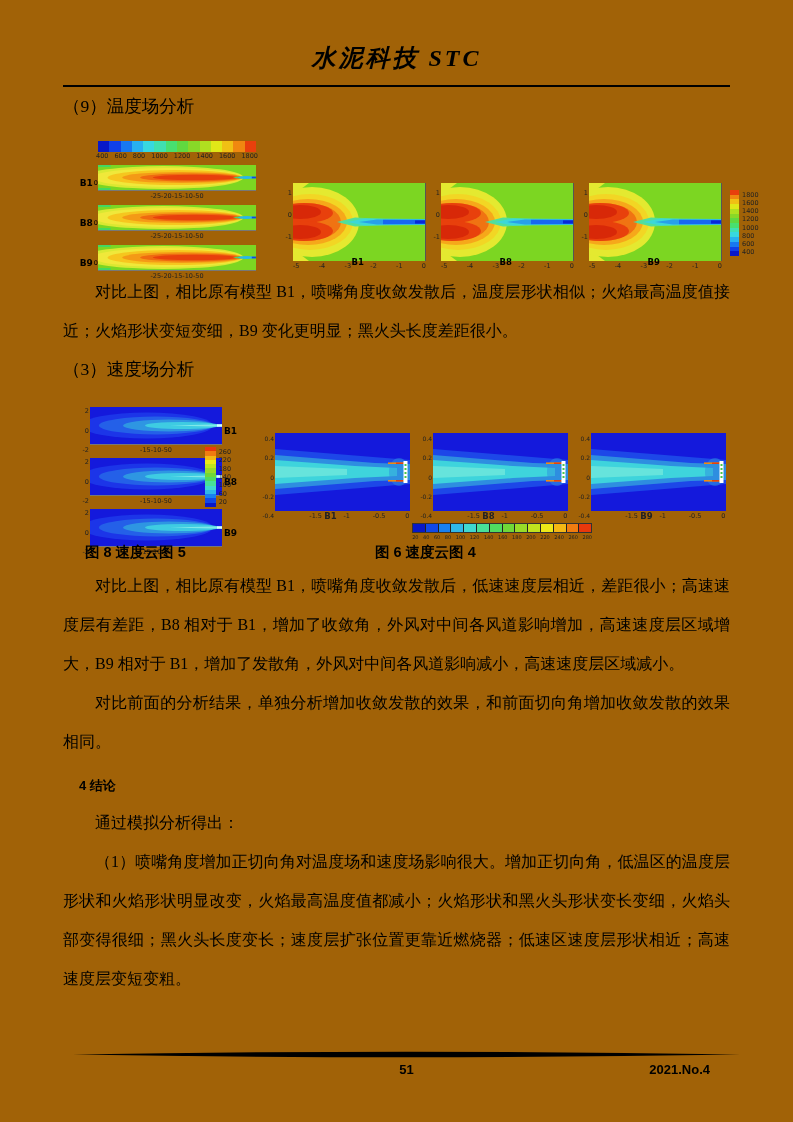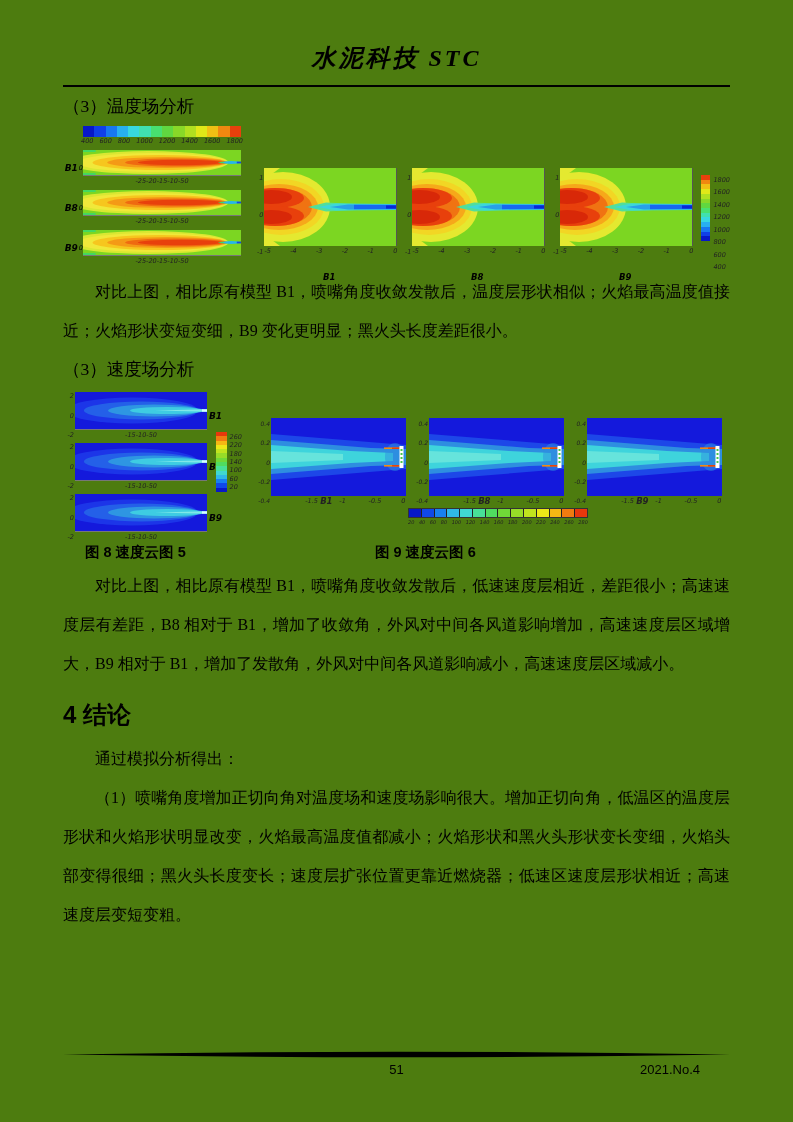--- a/index.html
+++ b/index.html
@@ -1,45 +1,45 @@
 <!DOCTYPE html>
 <html><head>
 <meta charset="utf-8">
 <style>
   html,body { margin:0; padding:0; background:#888; }
   .page {
-    width:793px; height:1122px; background:#4d7c0f; position:relative;
+    width:793px; height:1122px; background:#a16207; position:relative;
     margin:0 auto; overflow:hidden;
     font-family:"Liberation Serif", serif; color:#000;
   }
   .content { position:absolute; left:63px; width:667px; top:0; }
 
   
   .jtitle { text-align:center; margin-top:42px; font-size:24px; font-weight:bold;
             font-style:italic; letter-spacing:3px; }
   .hrule { border:none; border-top:2px solid #000; margin:11px 0 0 0; }
 
   
   .sec { font-size:17.5px; font-weight:normal; margin:7px 0 0 0; }
-  .concl { font-family:"Liberation Sans", sans-serif; font-size:24px; font-weight:bold;
-           margin:16px 0 8px 0; }
+  .concl { font-family:"Liberation Sans", sans-serif; font-size:13px; font-weight:bold;
+           margin:16px 0 8px 16px; }
 
   
   .body-p { font-size:16px; line-height:39px; text-align:justify; text-indent:2em; margin:0; }
 
   
   .caprow { position:relative; height:26px; font-family:"Liberation Sans", sans-serif;
             font-weight:bold; font-size:14.5px; }
   .cap1 { position:absolute; left:22px; top:3px; }
   .cap2 { position:absolute; left:312px; top:3px; }
 
   
   .figrow1 { display:flex; margin-top:5px; height:149px; }
   .figrow2 { display:flex; margin-top:9px; height:150px; }
-  figure { margin:0; padding:0;font-style:italic; }
+  figure { margin:15px; padding:0; }
 
   
   .fig6 { width:185px; padding-top:3px; }
   .f6cb { display:flex; width:158px; height:11px; margin-left:20px; }
   .f6cb .seg { flex:1; }
   .f6cbl { display:flex; justify-content:space-between; width:162px; margin-left:18px;
            font-family:"DejaVu Sans",sans-serif; font-size:6.5px; color:#222; }
   .f6row { display:flex; margin-top:5px; }
   .f6lab { width:20px; display:flex; align-items:center; justify-content:flex-end;
            font-family:"DejaVu Sans",sans-serif; font-size:9px; font-weight:bold; }
@@ -99,37 +99,37 @@
   .f9xt span { position:absolute; top:1px; transform:translateX(-50%); }
   .f9xt .bl { font-size:8.5px; font-weight:bold; top:0; }
   .f9cbw { margin-left:152px; margin-top:2px; width:180px; }
   .f9cb { display:flex; height:10px; border:1px solid #333; box-sizing:border-box; }
   .f9cb .seg { flex:1; border-right:1px solid #222; }
   .f9cb .seg:last-child { border-right:none; }
   .f9cbl { display:flex; justify-content:space-between; margin-top:1px;
            font-family:"DejaVu Sans",sans-serif; font-size:5px; color:#222; }
 
   
-  .footer { position:absolute; left:63px; width:667px; bottom:40px; }
+  .footer { position:absolute; left:73px; width:667px; bottom:40px;font-weight:bold; }
   .footer svg { display:block; width:667px; height:9px; }
   .footrow { position:relative; height:20px; margin-top:3px;
              font-family:"Liberation Sans", sans-serif; font-size:13px; }
   .pageno { position:absolute; left:50%; transform:translateX(-50%); }
   .issue  { position:absolute; right:30px; }
 </style>
 </head>
 <body>
 
 <div class="page">
   <div class="content">
 
     <div class="jtitle">水泥科技 STC</div>
     <hr class="hrule">
 
-    <div class="sec">（3）温度场分析</div>
+    <div class="sec">（9）温度场分析</div>
 
     <div class="figrow1">
       <figure class="fig6">
         <div class="f6cb">
             <div class="seg" style="background: rgb(8, 24, 200);"></div>
             <div class="seg" style="background: rgb(16, 64, 232);"></div>
             <div class="seg" style="background: rgb(24, 120, 240);"></div>
             <div class="seg" style="background: rgb(40, 176, 240);"></div>
             <div class="seg" style="background: rgb(56, 216, 224);"></div>
             <div class="seg" style="background: rgb(64, 224, 176);"></div>
@@ -635,24 +635,25 @@
               <span>240</span>
               <span>260</span>
               <span>280</span>
             </div>
           </div>
         </figure>
     </div>
 
     <div class="caprow">
       <span class="cap1">图 8  速度云图 5</span>
-      <span class="cap2">图 9 速度云图 6</span>
+      <span class="cap2">图 6 速度云图 4</span>
     </div>
 
     <p class="body-p">对比上图，相比原有模型 B1，喷嘴角度收敛发散后，低速速度层相近，差距很小；高速速度层有差距，B8 相对于 B1，增加了收敛角，外风对中间各风道影响增加，高速速度层区域增大，B9 相对于 B1，增加了发散角，外风对中间各风道影响减小，高速速度层区域减小。</p>
+    <p class="body-p">对比前面的分析结果，单独分析增加收敛发散的效果，和前面切向角增加收敛发散的效果相同。</p>
 
     <div class="concl">4 结论</div>
     <p class="body-p">通过模拟分析得出：</p>
     <p class="body-p">（1）喷嘴角度增加正切向角对温度场和速度场影响很大。增加正切向角，低温区的温度层形状和火焰形状明显改变，火焰最高温度值都减小；火焰形状和黑火头形状变长变细，火焰头部变得很细；黑火头长度变长；速度层扩张位置更靠近燃烧器；低速区速度层形状相近；高速速度层变短变粗。</p>
   </div>
 
   <div class="footer">
     <svg viewBox="0 0 667 9" preserveAspectRatio="none">
       <path d="M0,4.5 Q333,-1 667,4.5 Q333,10 0,4.5 Z" fill="#000"></path>
     </svg>

